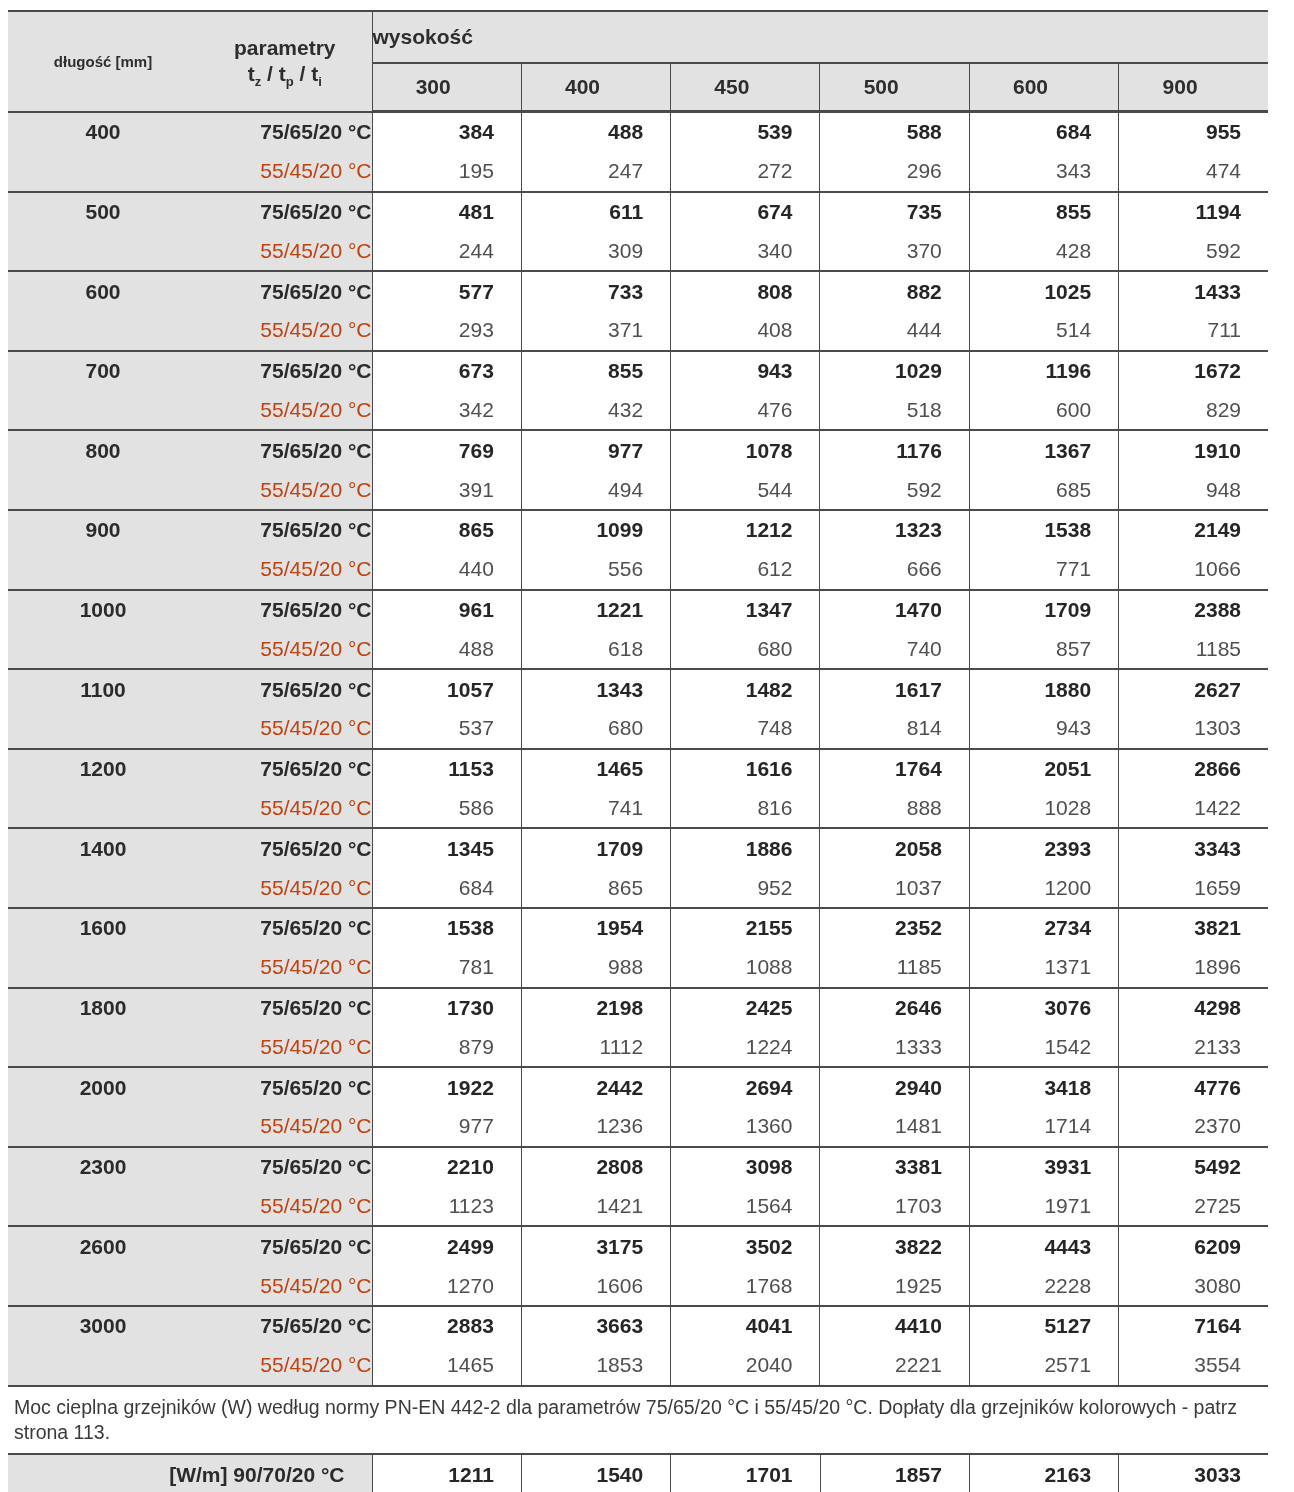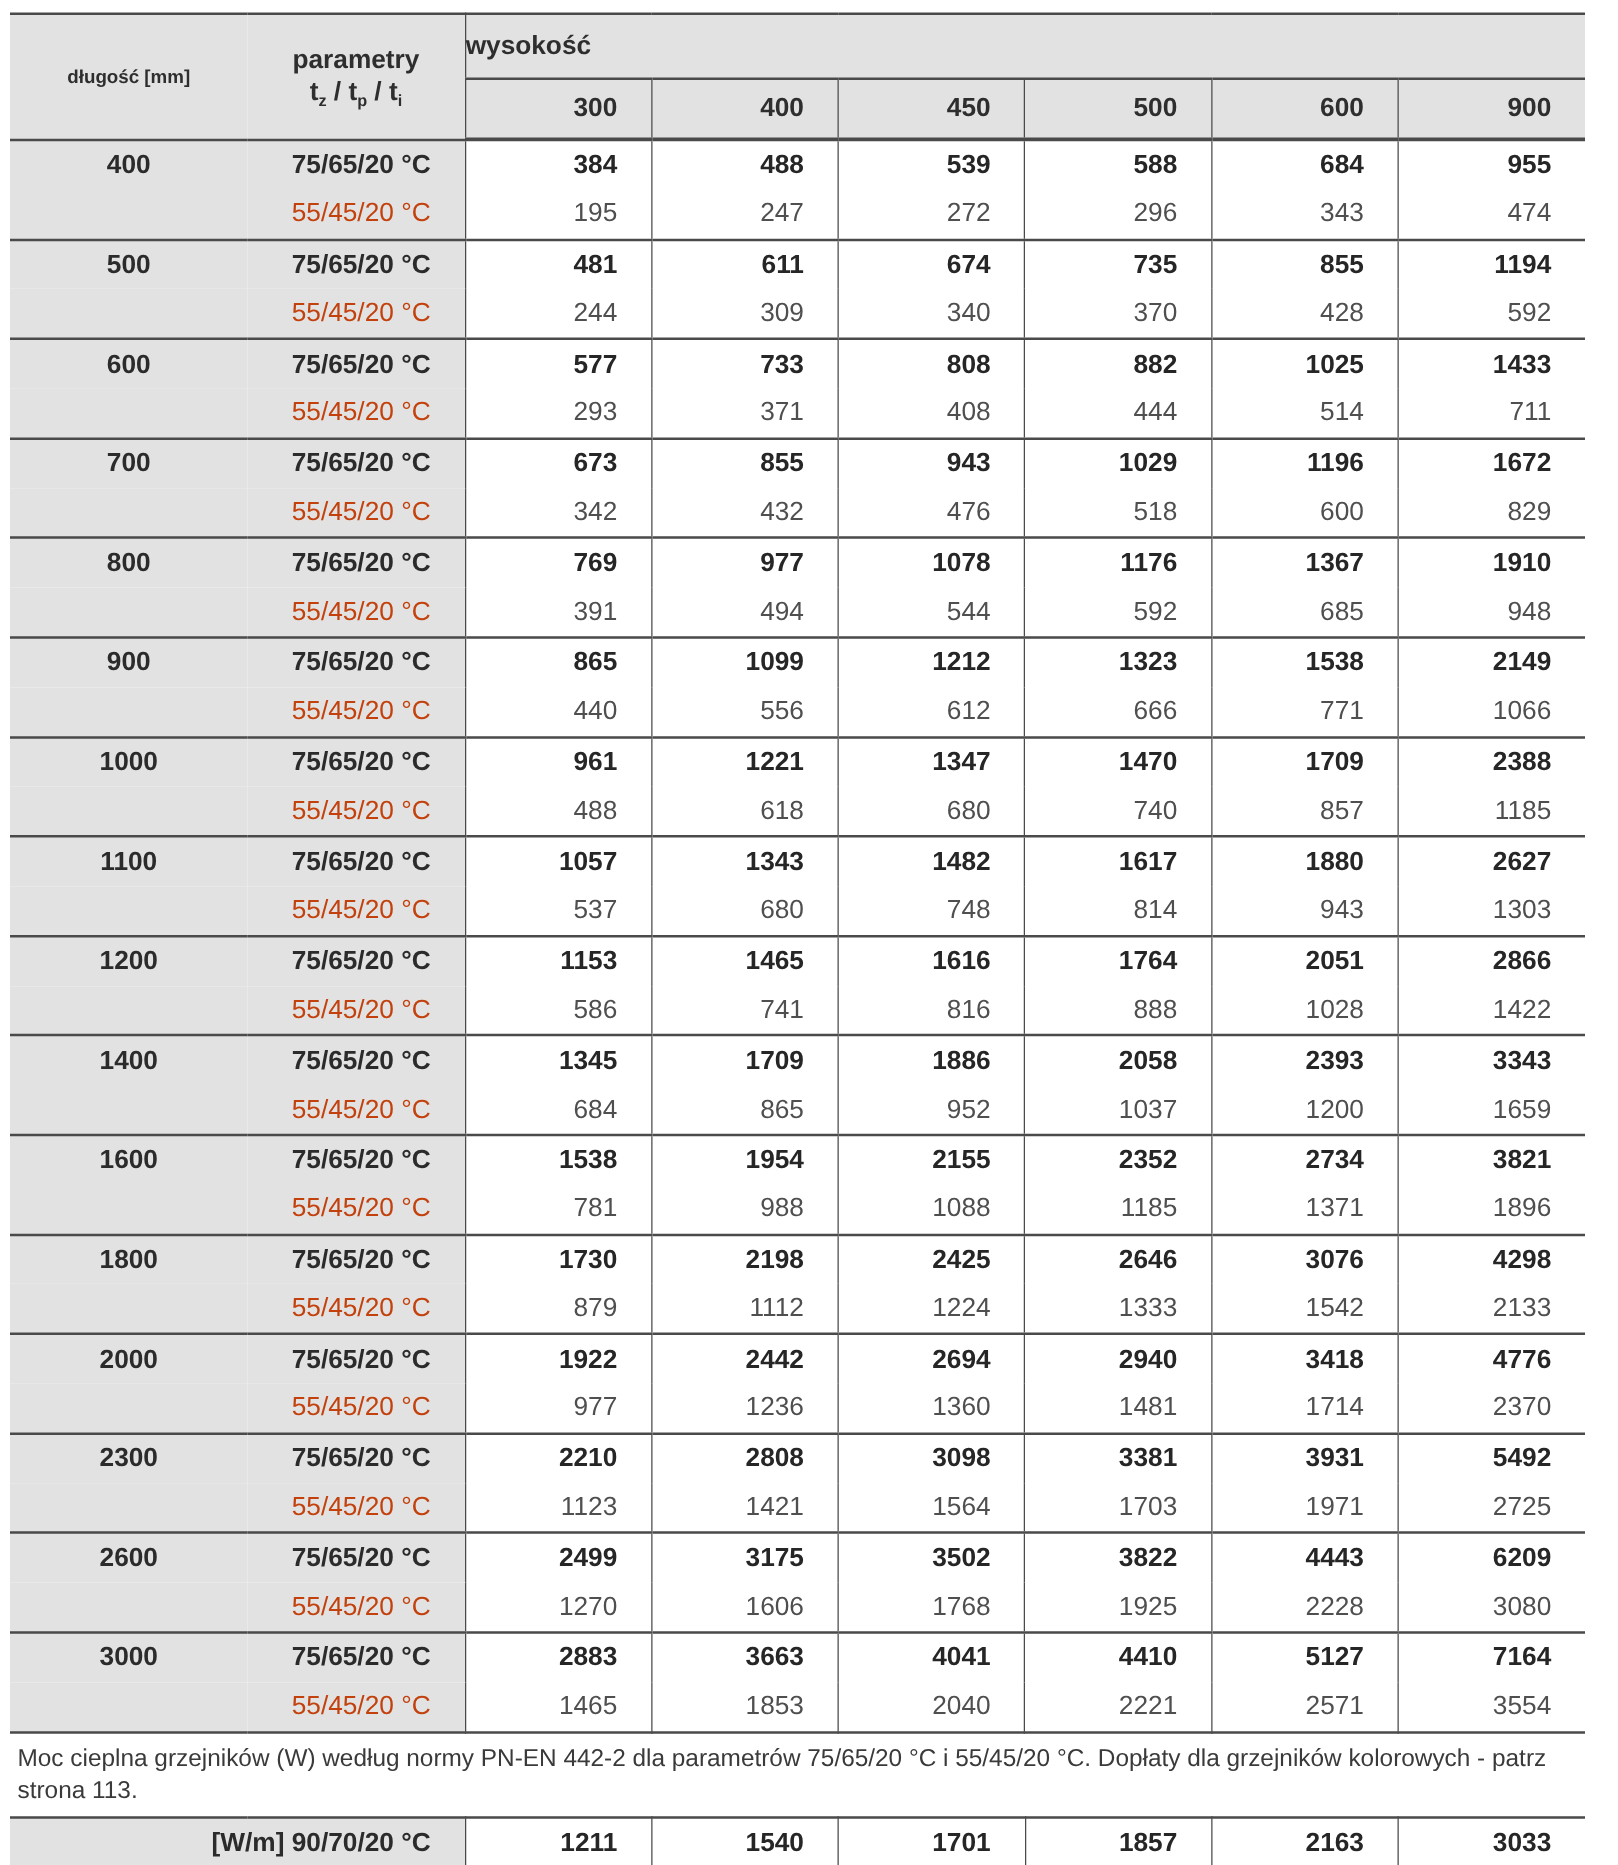--- a/index.html
+++ b/index.html
@@ -45,21 +45,20 @@
     vertical-align:middle;
     line-height:1.25;
   }
   th.wys{
     text-align:left;
     vertical-align:middle;
     height:50px;
     border-left:1px solid #4a4a4a;
   }
   th.hcol{
-    text-align:right;
     padding-right:27px;
     height:46px;
     border-left:1px solid #4a4a4a;
     border-top:2px solid #4a4a4a;
     border-bottom:3px solid #4a4a4a;
     margin-top:13px;
   }
   sub{
     font-size:13px;
     line-height:0;
@@ -73,21 +72,20 @@
   }
   td.len{
     background:#e2e2e2;
     text-align:center;
     font-weight:700;
     color:#2b2b2b;
   }
   td.param{
     background:#e2e2e2;
     text-align:right;
-    padding-right:27px;
   }
   td.param.bold{font-weight:700;color:#2b2b2b;}
   td.param.light{font-weight:400;color:#c2410c;}
   td.val{
     background:#ffffff;
     text-align:right;
     padding-right:27px;
     border-left:1px solid #4a4a4a;
   }
   td.val.bold{font-weight:700;color:#262626;}

